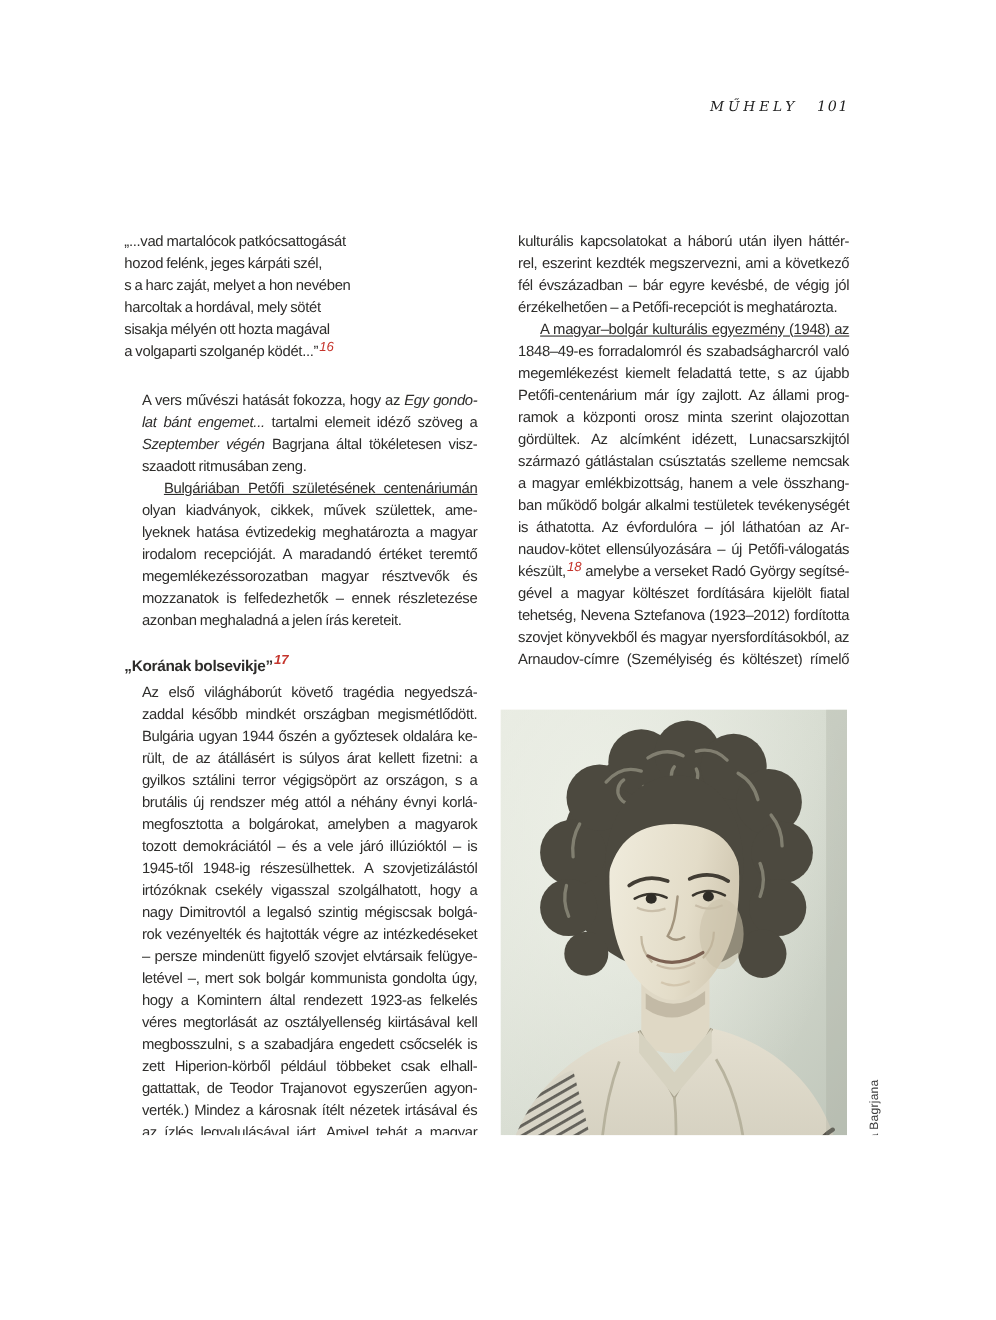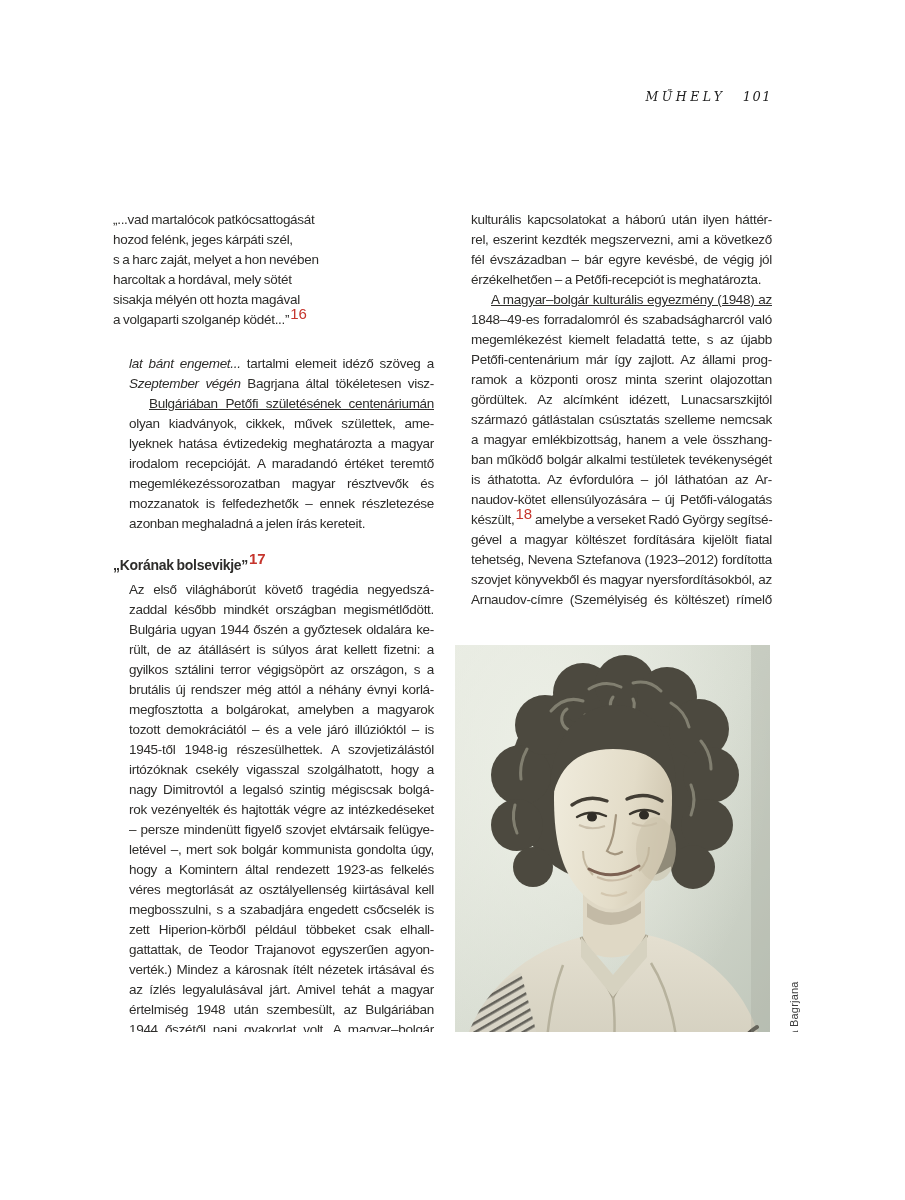--- a/index.html
+++ b/index.html
@@ -23,21 +23,21 @@
        letter-spacing:-0.3px;word-spacing:-0.6px;margin-top:35px;}
   .col.left{left:113px;width:321px;}
   .col.right{left:455px;width:317px;}
   .line{height:20px;white-space:nowrap;}
   .just .line{text-align:justify;text-align-last:justify;padding-left:16px;}
   .just[data-last-left="true"] .line.last{text-align-last:left;}
   .poem{margin:0 0 24px 0;}
   .para{margin:0;}
   .indent-first .line:first-child{text-indent:20px;text-decoration:underline;}
   .subhead{margin:21px 0 5px 0;font-size:14px;font-weight:bold;line-height:20px;}
-  sup.fn{color:var(--footnote-red);font-size:15px;line-height:0;vertical-align:super;margin-left:1px;letter-spacing:0;}
+  sup.fn{color:var(--footnote-red);font-size:12px;line-height:0;vertical-align:super;margin-left:1px;letter-spacing:0;font-style:italic;}
   em{font-style:italic;}
   .figure{position:relative;width:315px;height:452px;margin:35px 0 0 0;}
   .figure svg{display:block;width:315px;height:452px;}
   .photo-caption{
     position:absolute;left:347px;bottom:0;margin:0;
     transform-origin:0 100%;transform:rotate(-90deg);
     white-space:nowrap;font-size:11px;letter-spacing:0.3px;color:#3c3c3c;
     letter-spacing:0.2px;word-spacing:0;line-height:13px;
   }
   .caption-marker{color:var(--caption-marker-red);font-size:8.5px;margin-right:6px;}
@@ -55,22 +55,24 @@
   <div class="col left">
     <div class="poem">
         <div class="line">„...vad martalócok patkócsattogását</div>
         <div class="line">hozod felénk, jeges kárpáti szél,</div>
         <div class="line">s a harc zaját, melyet a hon nevében</div>
         <div class="line">harcoltak a hordával, mely sötét</div>
         <div class="line">sisakja mélyén ott hozta magával</div>
         <div class="line last">a volgaparti szolganép ködét...”<sup class="fn">16</sup></div>
       </div>
     <div class="para just" data-last-left="true">
+        <div class="line">A vers művészi hatását fokozza, hogy az <em>Egy gondo-</em></div>
         <div class="line"><em>lat bánt engemet...</em> tartalmi elemeit idéző szöveg a</div>
         <div class="line"><em>Szeptember végén</em> Bagrjana által tökéletesen visz-</div>
+        <div class="line last">szaadott ritmusában zeng.</div>
       </div>
     <div class="para just indent-first" data-last-left="true">
         <div class="line">Bulgáriában Petőfi születésének centenáriumán</div>
         <div class="line">olyan kiadványok, cikkek, művek születtek, ame-</div>
         <div class="line">lyeknek hatása évtizedekig meghatározta a magyar</div>
         <div class="line">irodalom recepcióját. A maradandó értéket teremtő</div>
         <div class="line">megemlékezéssorozatban magyar résztvevők és</div>
         <div class="line">mozzanatok is felfedezhetők – ennek részletezése</div>
         <div class="line last">azonban meghaladná a jelen írás kereteit.</div>
       </div>

